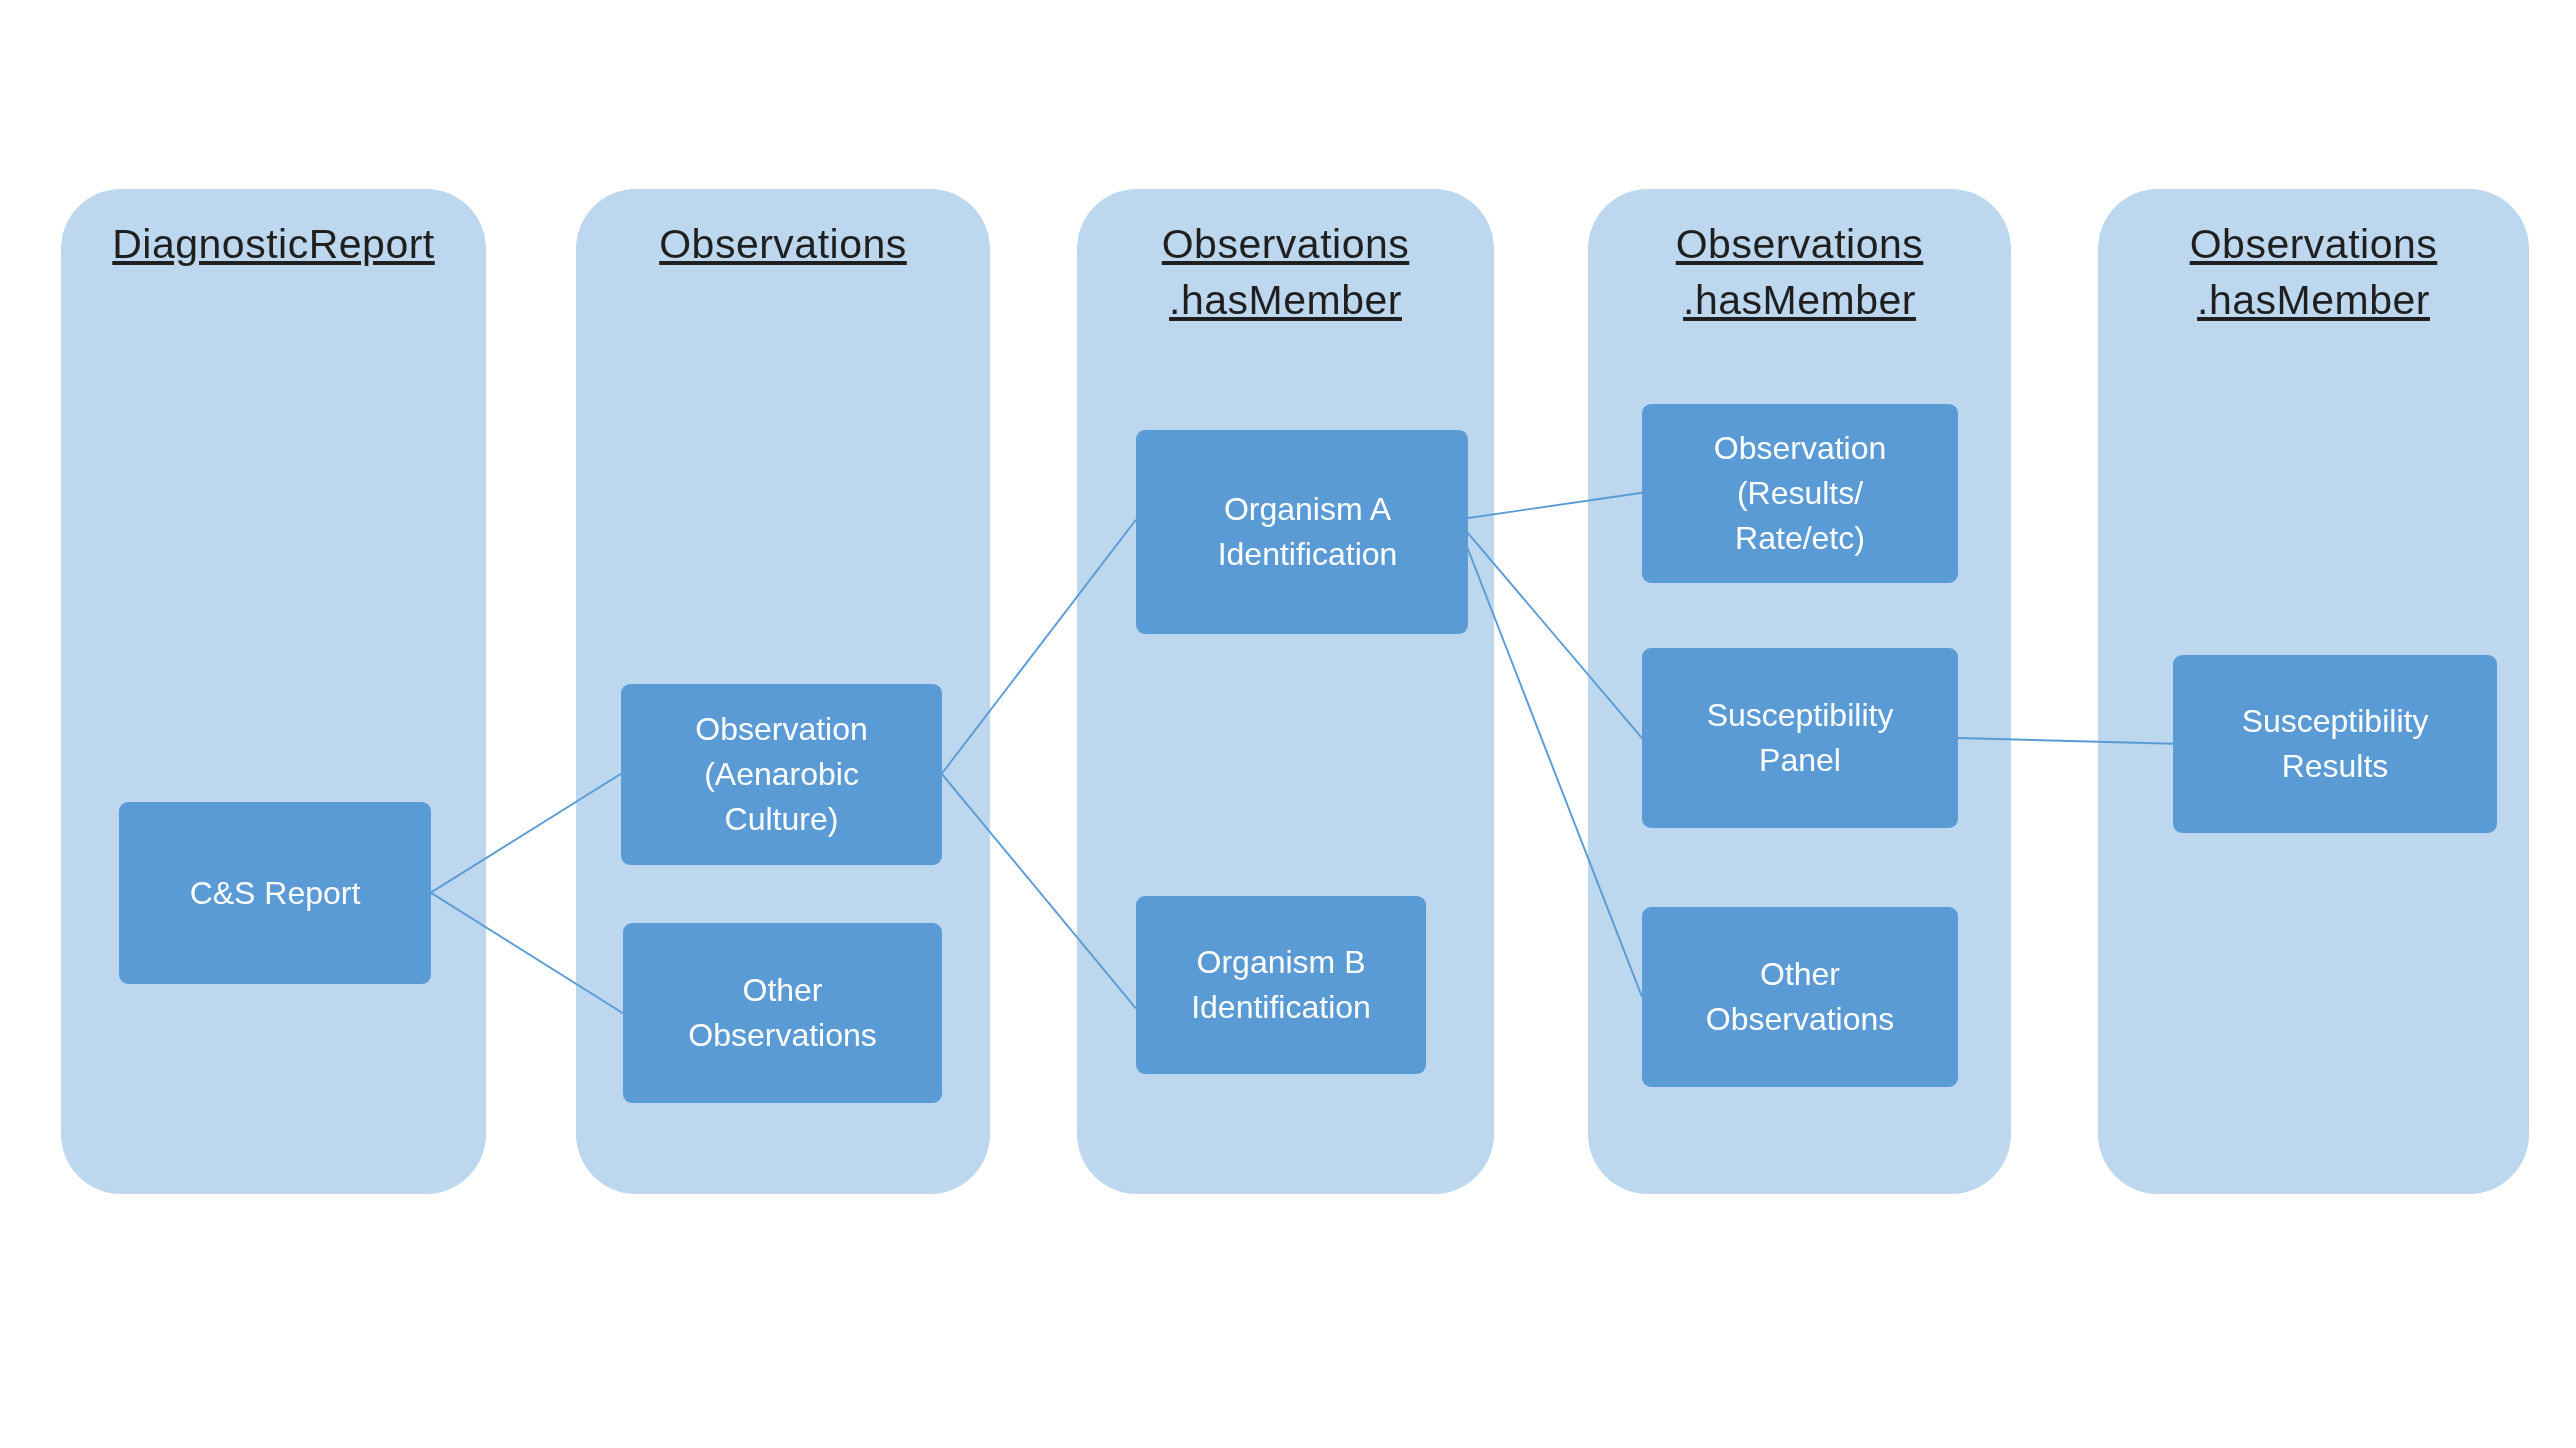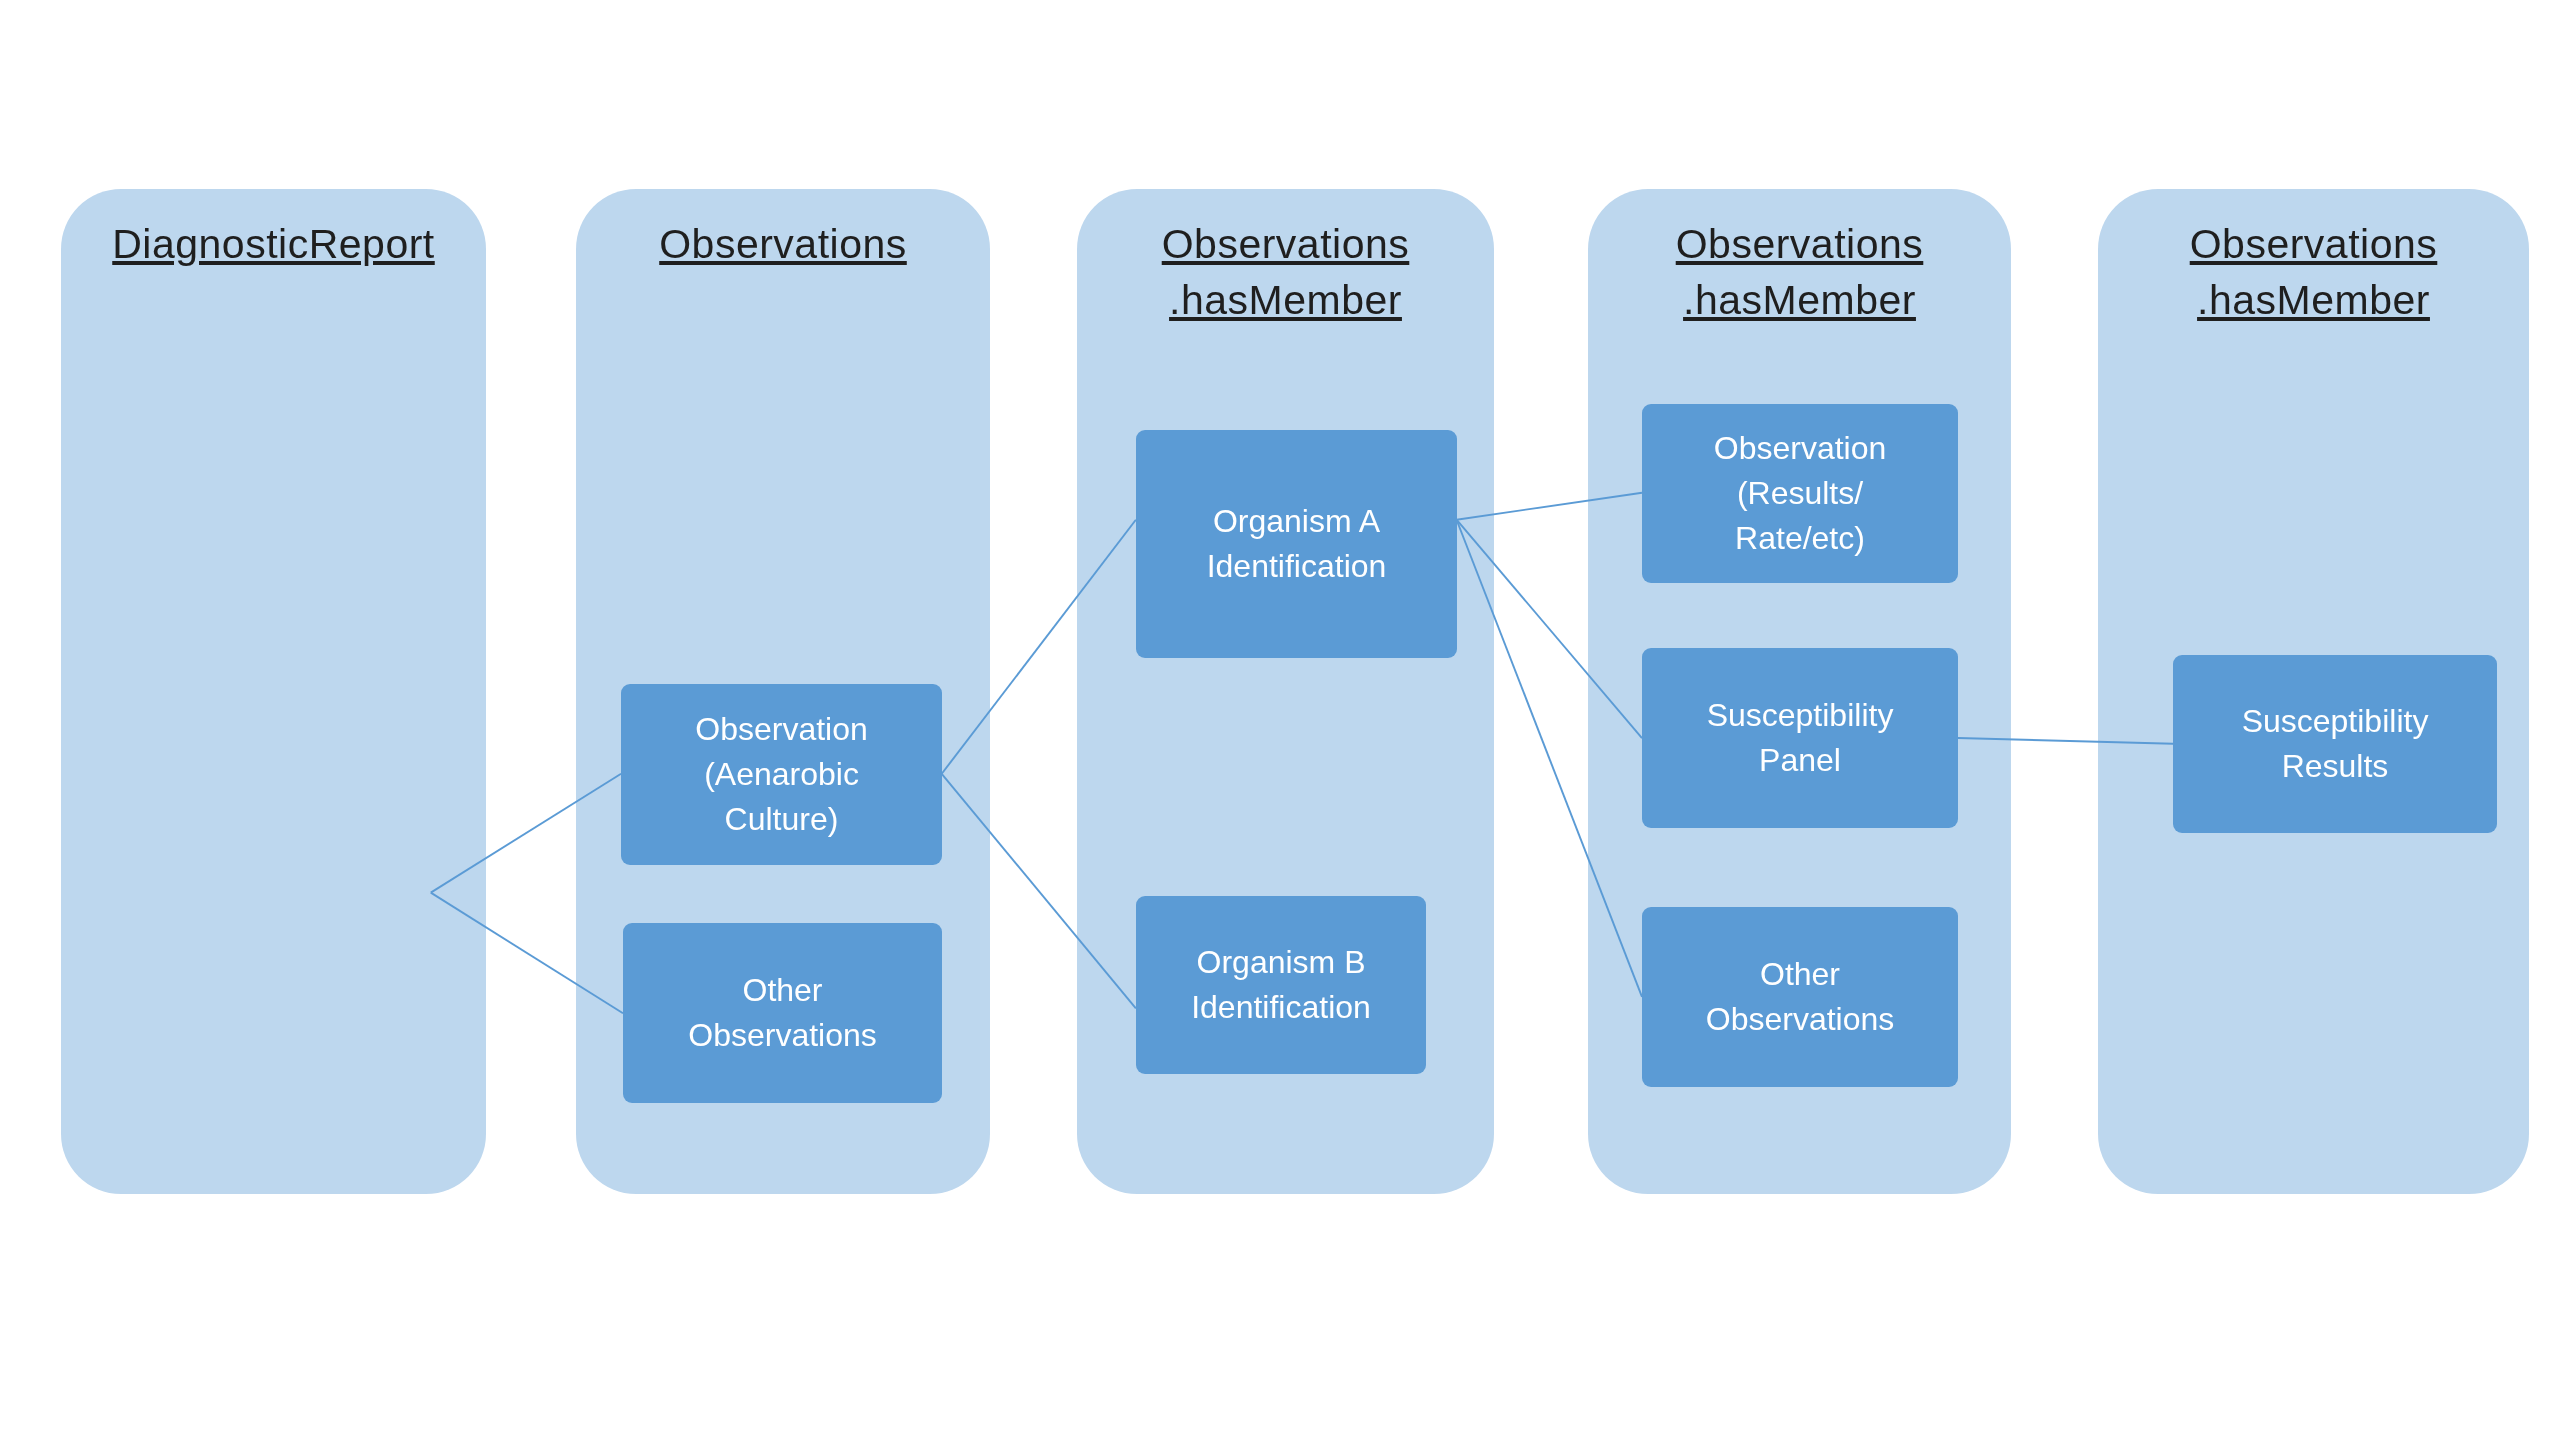--- a/index.html
+++ b/index.html
@@ -105,33 +105,36 @@
     <line x1="446" y1="924" x2="643" y2="801"></line>
     <line x1="446" y1="924" x2="645" y2="1049"></line>
     <line x1="975" y1="801" x2="1176" y2="538"></line>
     <line x1="975" y1="801" x2="1176" y2="1044"></line>
     <line x1="1508" y1="538" x2="1700" y2="510"></line>
     <line x1="1508" y1="538" x2="1700" y2="764"></line>
     <line x1="1508" y1="538" x2="1700" y2="1032"></line>
     <line x1="2027" y1="764" x2="2250" y2="770"></line>
   </svg>
 
+  <div class="node" style="left:119px; top:802px; width:312px; height:182px;">
+    <div>C&amp;S Report</div>
+  </div>
 
   <div class="node" style="left:621px; top:684px; width:321px; height:181px;">
     <div>Observation</div>
     <div>(Aenarobic</div>
     <div>Culture)</div>
   </div>
 
   <div class="node" style="left:623px; top:923px; width:319px; height:180px;">
     <div>Other</div>
     <div>Observations</div>
   </div>
 
-  <div class="node" style="left:1136px; top:430px; width:321px; height:228px;">
+  <div class="node" style="left:1136px; top:430px; width:321px; height:204px;padding-left:11px;">
     <div>Organism A</div>
     <div>Identification</div>
   </div>
 
   <div class="node" style="left:1136px; top:896px; width:290px; height:178px;justify-content:center;">
     <div>Organism B</div>
     <div>Identification</div>
   </div>
 
   <div class="node" style="left:1642px; top:404px; width:316px; height:179px;">

